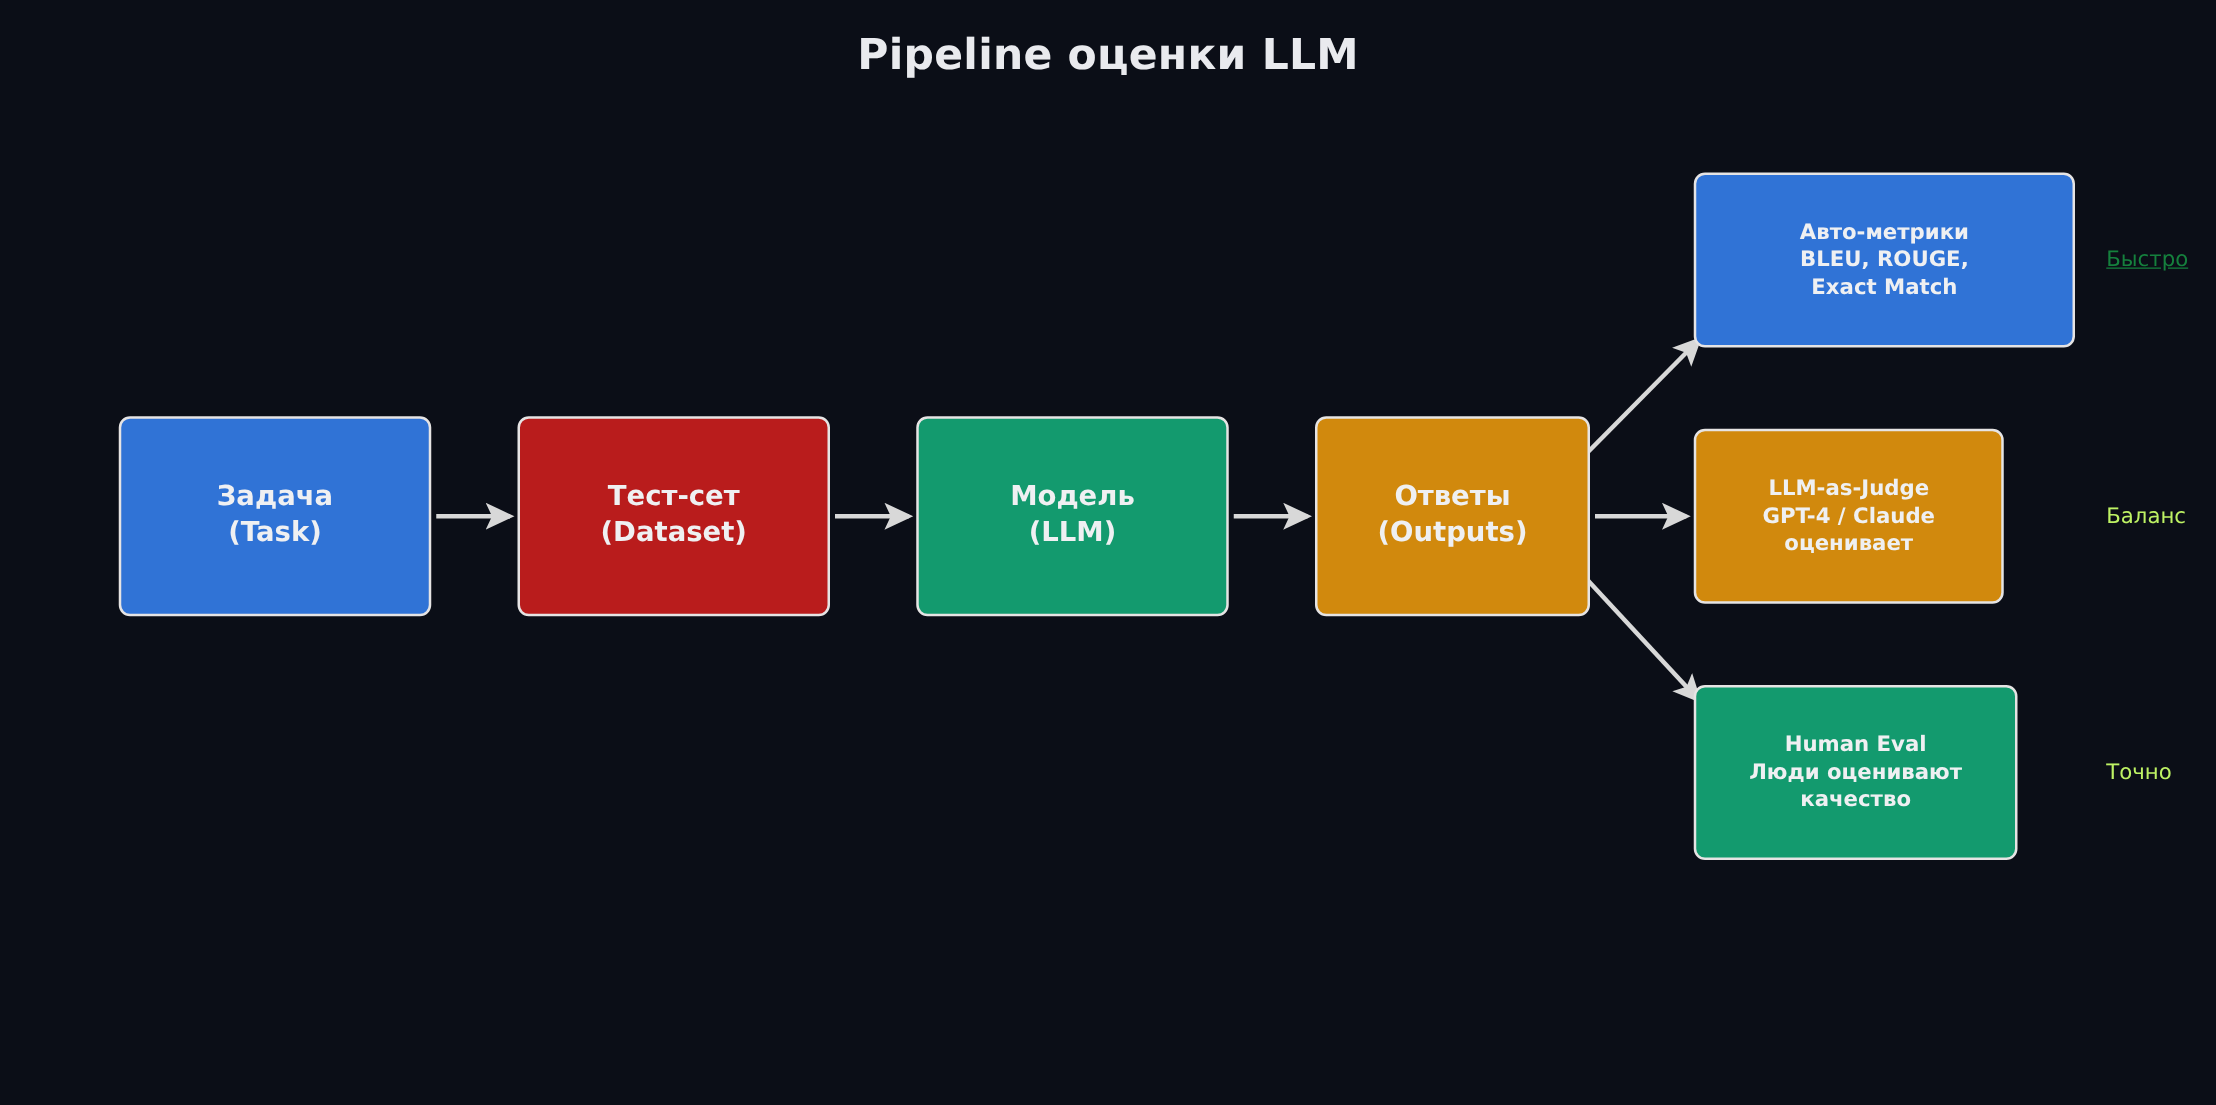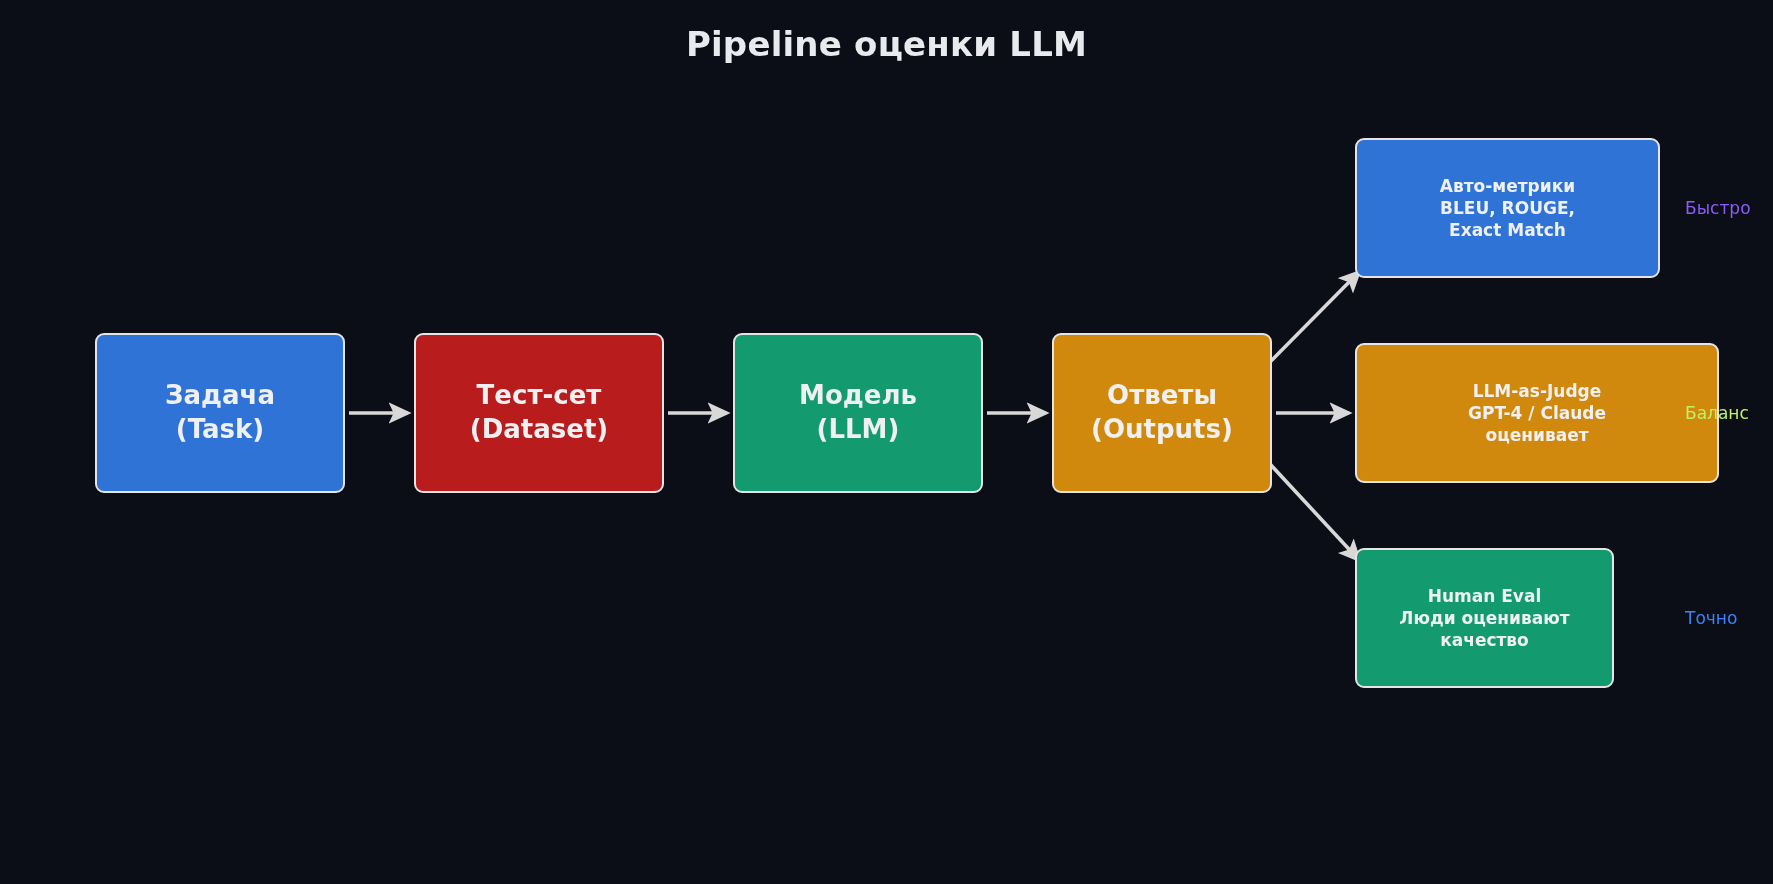--- a/index.html
+++ b/index.html
@@ -39,21 +39,21 @@
     display: flex;
     align-items: center;
     justify-content: center;
     text-align: center;
     color: #eff0f2;
     font-weight: bold;
     line-height: 1.30;
     white-space: pre-line;
     padding: 4px 6px;
   }
-  .node.main   { font-size: 26px; }
+  .node.main   { font-size: 22px; }
   .node.branch { font-size: 17px; }
 
   
   .side-label {
     position: absolute;
     font-size: 17px;
     font-weight: normal;
     white-space: nowrap;
   }
 
@@ -95,24 +95,24 @@
   <div class="node main" style="left:414px; top:333px; width:250px; height:160px; background:#b91c1c;">Тест-сет
 (Dataset)</div>
   <div class="node main" style="left:733px; top:333px; width:250px; height:160px; background:#139a6e;text-align:center;">Модель
 (LLM)</div>
   <div class="node main" style="left:1052px; top:333px; width:220px; height:160px; background:#d1890d;">Ответы
 (Outputs)</div>
 
   <div class="node branch" style="left:1355px; top:138px; width:305px; height:140px; background:#3073d6;">Авто-метрики
 BLEU, ROUGE,
 Exact Match</div>
-  <div class="node branch" style="left:1355px; top:343px; width:364px; height:140px; background:#d1890d;">LLM-as-Judge
+  <div class="node branch" style="left:1355px; top:343px; width:248px; height:140px; background:#d1890d;">LLM-as-Judge
 GPT-4 / Claude
 оценивает</div>
   <div class="node branch" style="left:1355px; top:548px; width:259px; height:140px; background:#139a6e;">Human Eval
 Люди оценивают
 качество</div>
 
-  <div class="side-label" style="left:1685px; top:198px; color:#8b5cf6;">Быстро</div>
+  <div class="side-label" style="left:1685px; top:198px; color:#15803d;text-decoration:underline;">Быстро</div>
   <div class="side-label" style="left:1685px; top:403px; color:#bef264;">Баланс</div>
-  <div class="side-label" style="left:1685px; top:608px; color:#3b82f6;">Точно</div>
+  <div class="side-label" style="left:1685px; top:608px; color:#bef264;">Точно</div>
 
 </div>
 
 </body></html>

